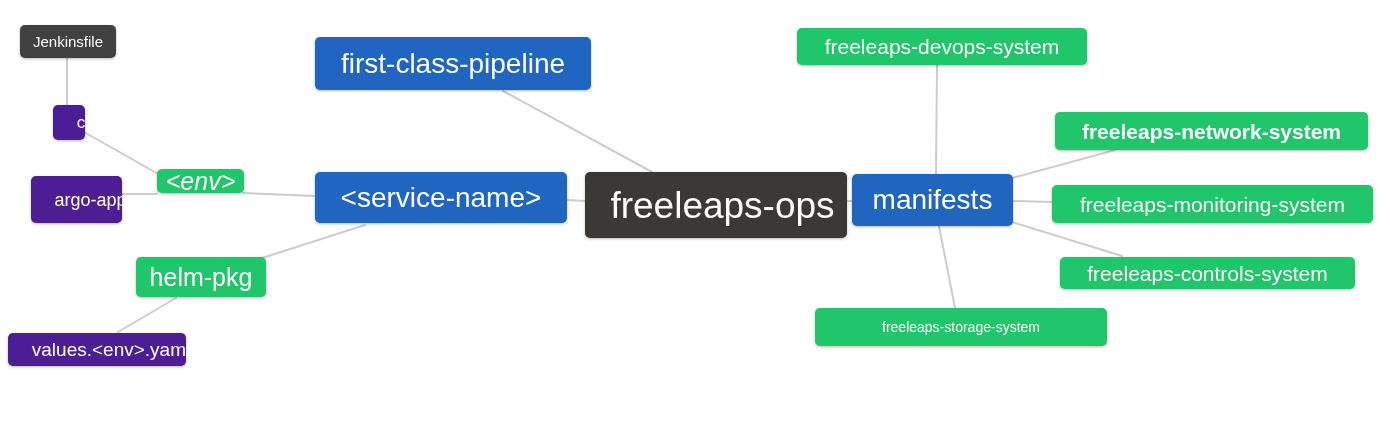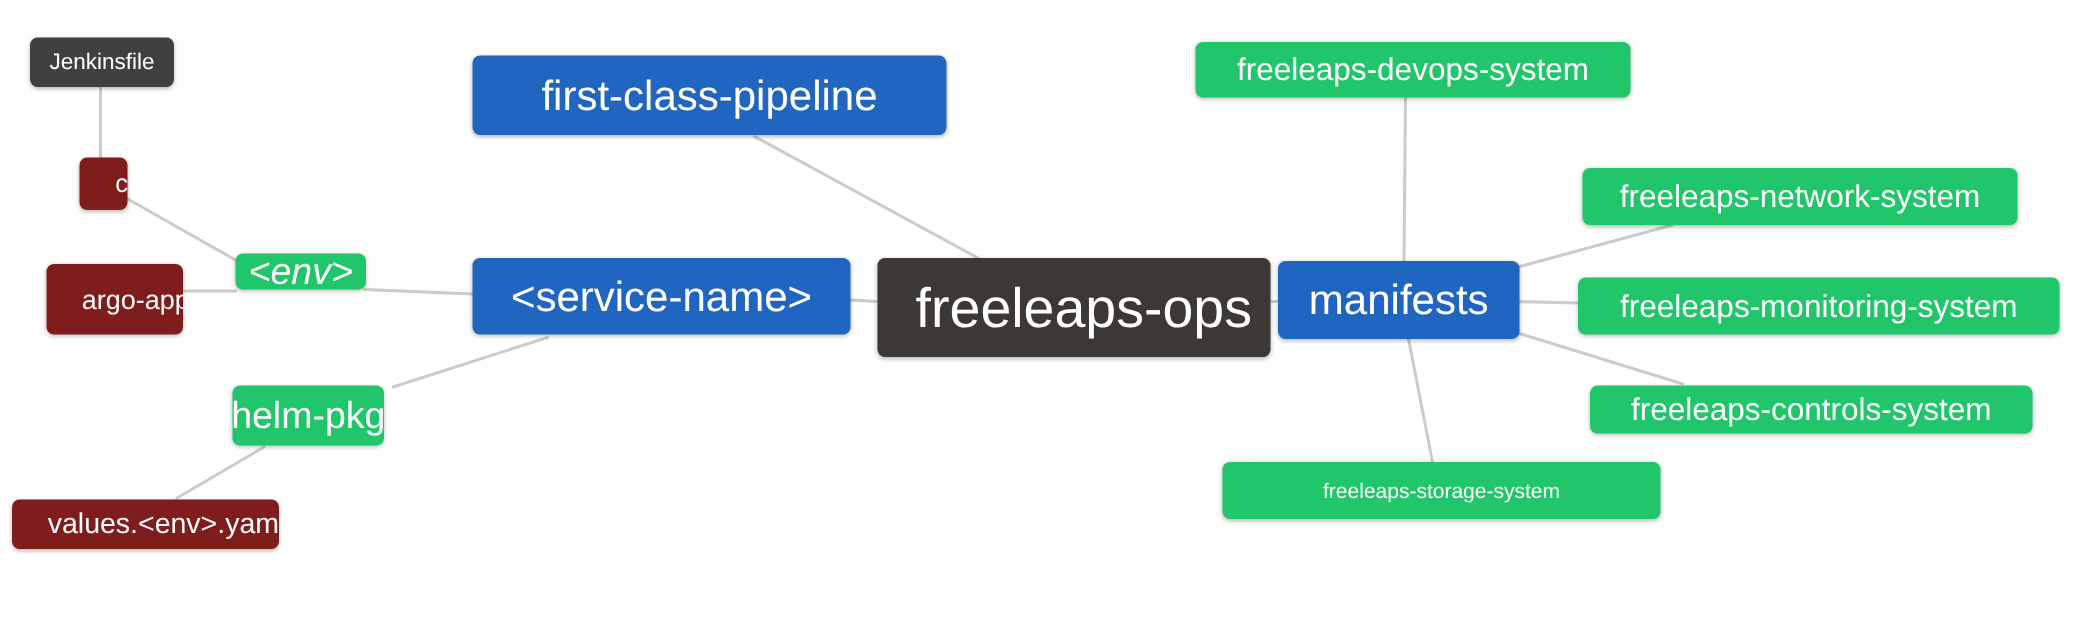--- a/index.html
+++ b/index.html
@@ -34,21 +34,21 @@
     justify-content: center;
     color: #ffffff;
     border-radius: 5px;
     box-shadow: 0 1px 3px rgba(0,0,0,0.28);
     white-space: nowrap;
     cursor: pointer;
     box-sizing: border-box;
     line-height: 1;
   }
   .c-orange { background: #404040; }
-  .c-red    { background: #7f1d1d; padding-left: 28px; }
+  .c-red    { background: #4c1d95; padding-left: 28px; }
   .c-green  { background: #21c56a; }
   .c-blue   { background: #2065bf; }
   .c-dark   { background: #3b3836; padding-left: 13px; }
 </style>
 </head>
 <body>
 
 <div class="canvas">
 
   <svg class="edges" viewBox="0 0 1390 421">
@@ -69,35 +69,35 @@
   </svg>
 
   <div class="node c-orange" style="left:20px;   top:25px;  width:96px;  height:33px; font-size:15px;">Jenkinsfile</div>
 
   <div class="node c-red" style="left:53px;   top:105px; width:32px;  height:35px; font-size:17px;">ci</div>
 
   <div class="node c-red" style="left:31px;   top:176px; width:91px;  height:47px; font-size:18px;">argo-app</div>
 
   <div class="node c-green" style="left:157px;  top:169px; width:87px;  height:24px; font-size:25px;font-style:italic;">&lt;env&gt;</div>
 
-  <div class="node c-green" style="left:155px;  top:257px; width:101px; height:40px; font-size:25px;text-align:center;">helm-pkg</div>
+  <div class="node c-green" style="left:136px;  top:257px; width:130px; height:40px; font-size:25px;text-align:center;">helm-pkg</div>
 
   <div class="node c-red" style="left:8px;    top:333px; width:178px; height:33px; font-size:19px;">values.&lt;env&gt;.yaml</div>
 
-  <div class="node c-blue" style="left:315px;  top:37px;  width:316px; height:53px; font-size:28px;">first-class-pipeline</div>
+  <div class="node c-blue" style="left:315px;  top:37px;  width:276px; height:53px; font-size:28px;">first-class-pipeline</div>
 
   <div class="node c-blue" style="left:315px;  top:172px; width:252px; height:51px; font-size:28px;">&lt;service-name&gt;</div>
 
   <div class="node c-dark" style="left:585px;  top:172px; width:262px; height:66px; font-size:37px;">freeleaps-ops</div>
 
   <div class="node c-blue" style="left:852px;  top:174px; width:161px; height:52px; font-size:28px;">manifests</div>
 
   <div class="node c-green" style="left:797px;  top:28px;  width:290px; height:37px; font-size:21px;">freeleaps-devops-system</div>
 
-  <div class="node c-green" style="left:1055px; top:112px; width:290px; height:38px; font-size:21px;">freeleaps-network-system</div>
+  <div class="node c-green" style="left:1055px; top:112px; width:313px; height:38px; font-size:21px;font-weight:bold;">freeleaps-network-system</div>
 
   <div class="node c-green" style="left:1052px; top:185px; width:321px; height:38px; font-size:21px;">freeleaps-monitoring-system</div>
 
   <div class="node c-green" style="left:1060px; top:257px; width:295px; height:32px; font-size:21px;">freeleaps-controls-system</div>
 
   <div class="node c-green" style="left:815px;  top:308px; width:292px; height:38px; font-size:14px;">freeleaps-storage-system</div>
 
 </div>
 
 </body></html>

